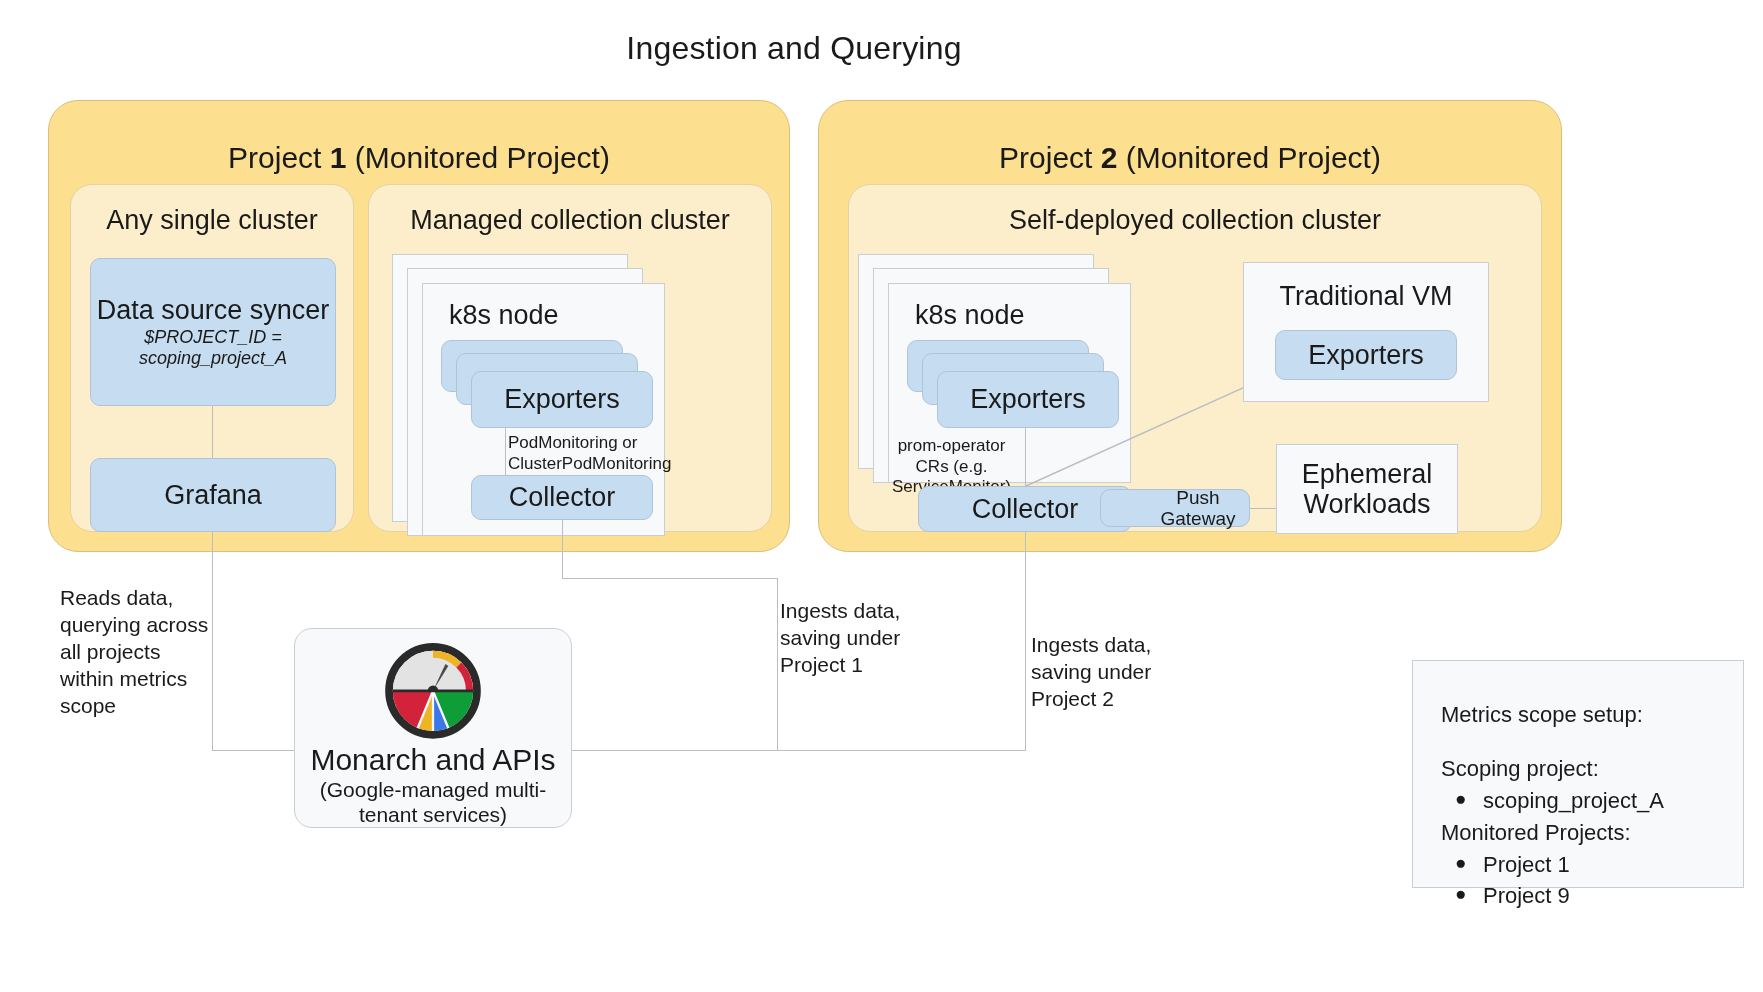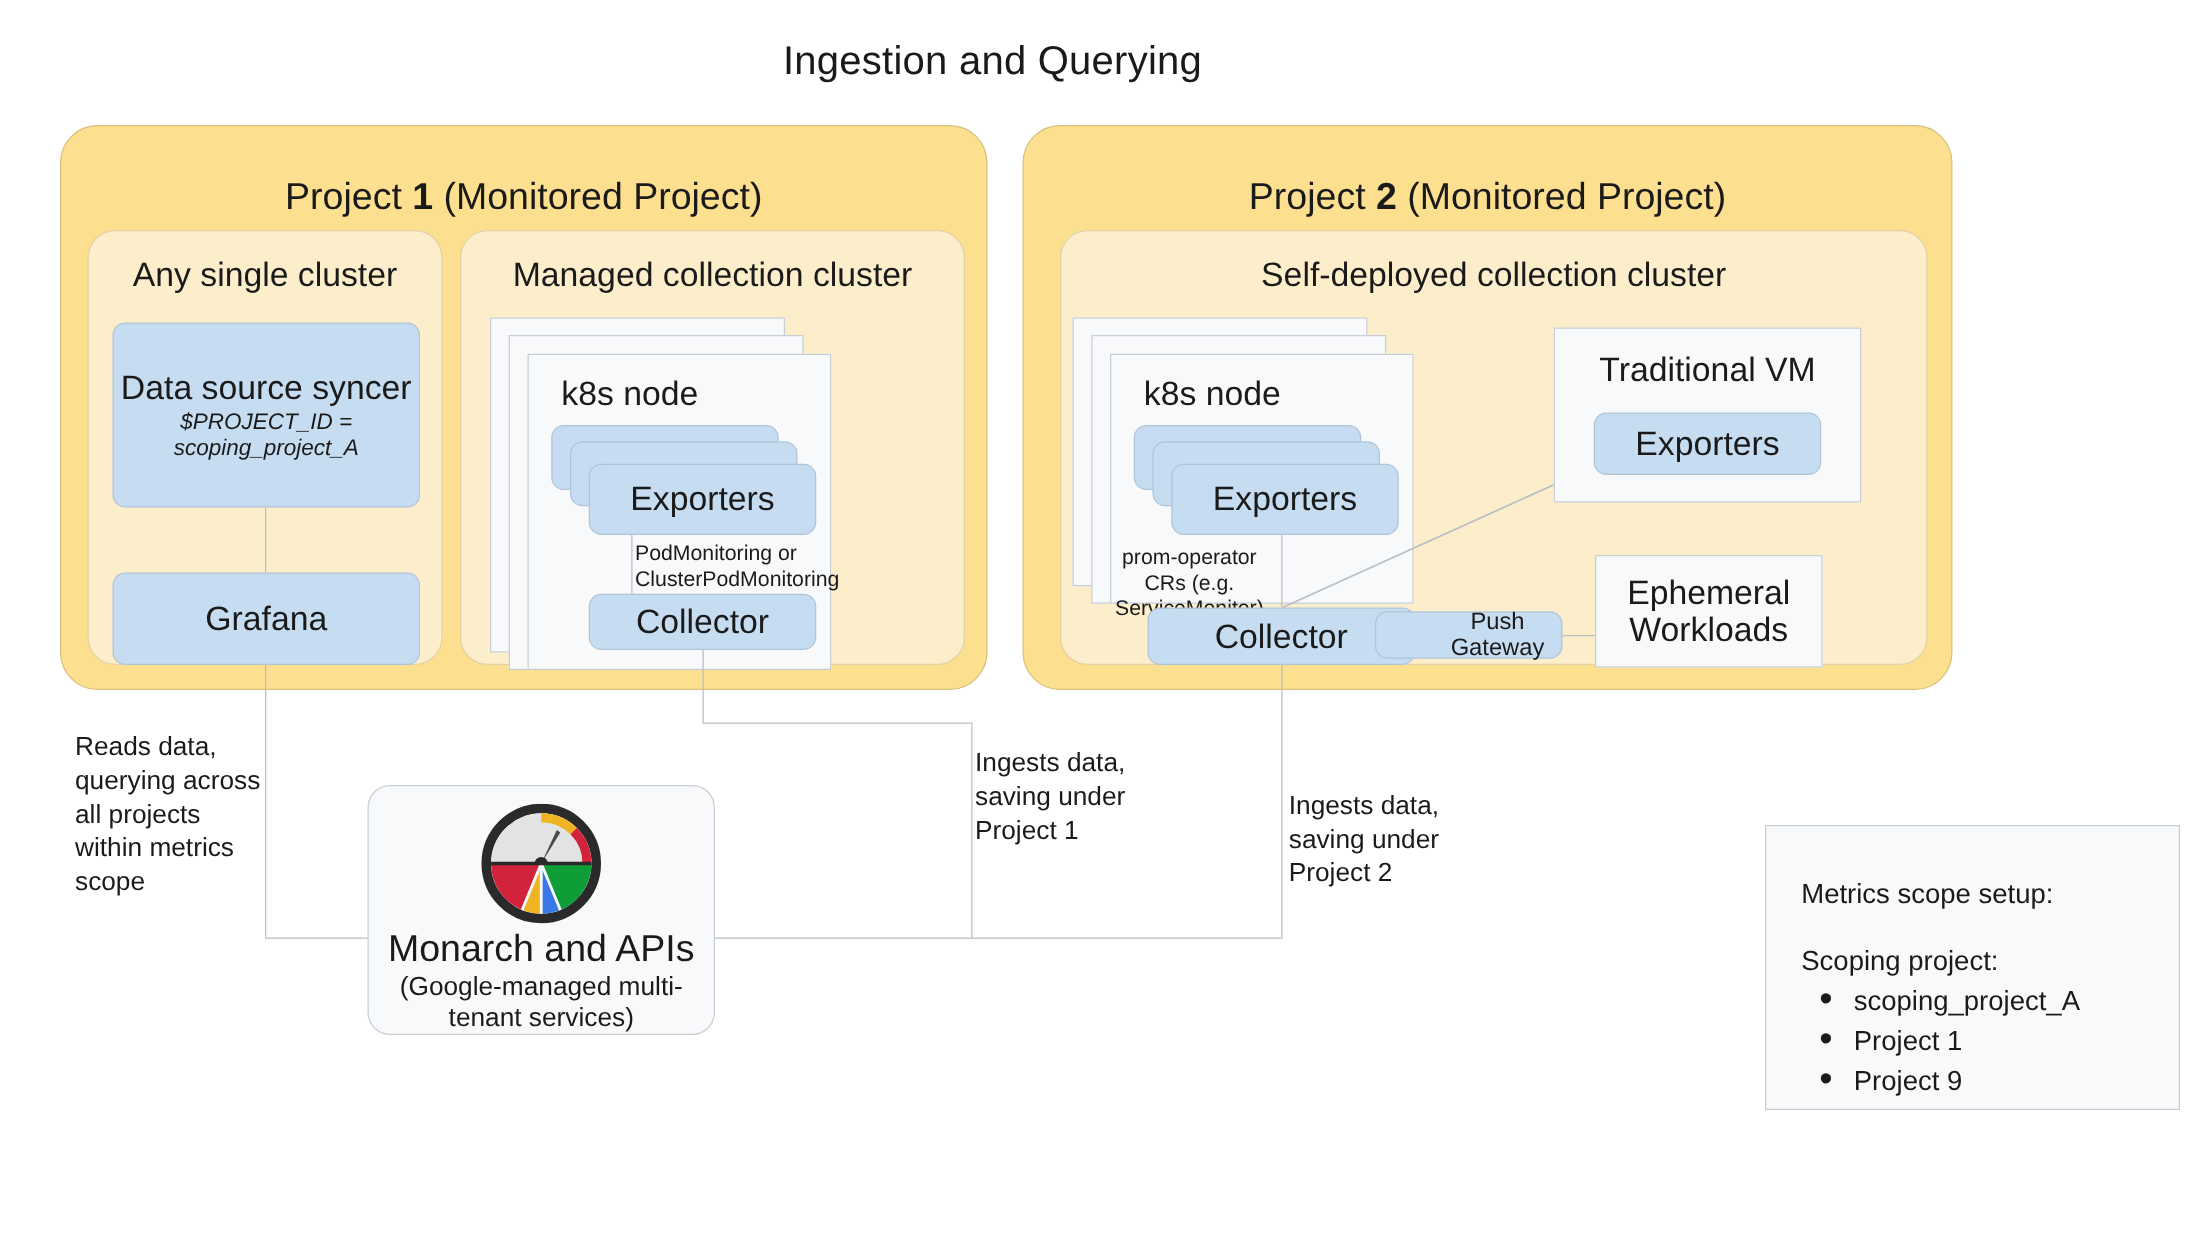--- a/index.html
+++ b/index.html
@@ -225,20 +225,21 @@
 </div>
 
 <div class="abs" id="legend-box" style="left:1412px;top:660px;width:332px;height:228px;">
   <div>Metrics scope setup:</div>
   <div class="blank"></div>
   <div>Scoping project:</div>
   <div class="legend-li">
     <span class="dot">●</span>
     <span>scoping_project_A</span>
   </div>
+  <div>Monitored Projects:</div>
   <div class="legend-li">
     <span class="dot">●</span>
     <span>Project 1</span>
   </div>
   <div class="legend-li">
     <span class="dot">●</span>
     <span>Project 9</span>
   </div>
 </div>
 

